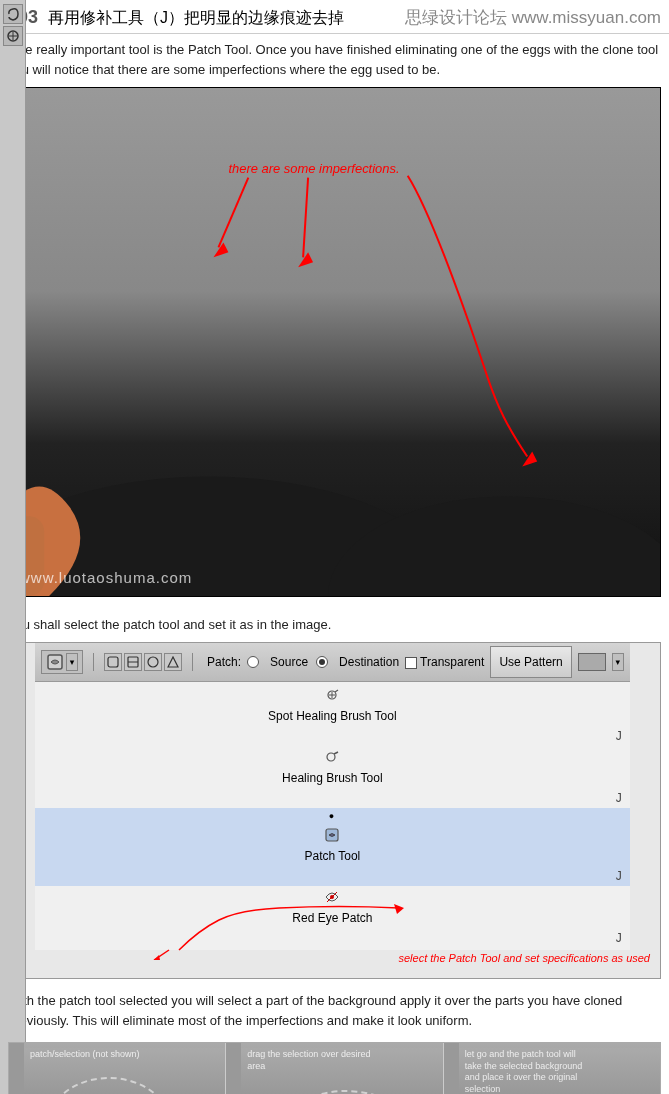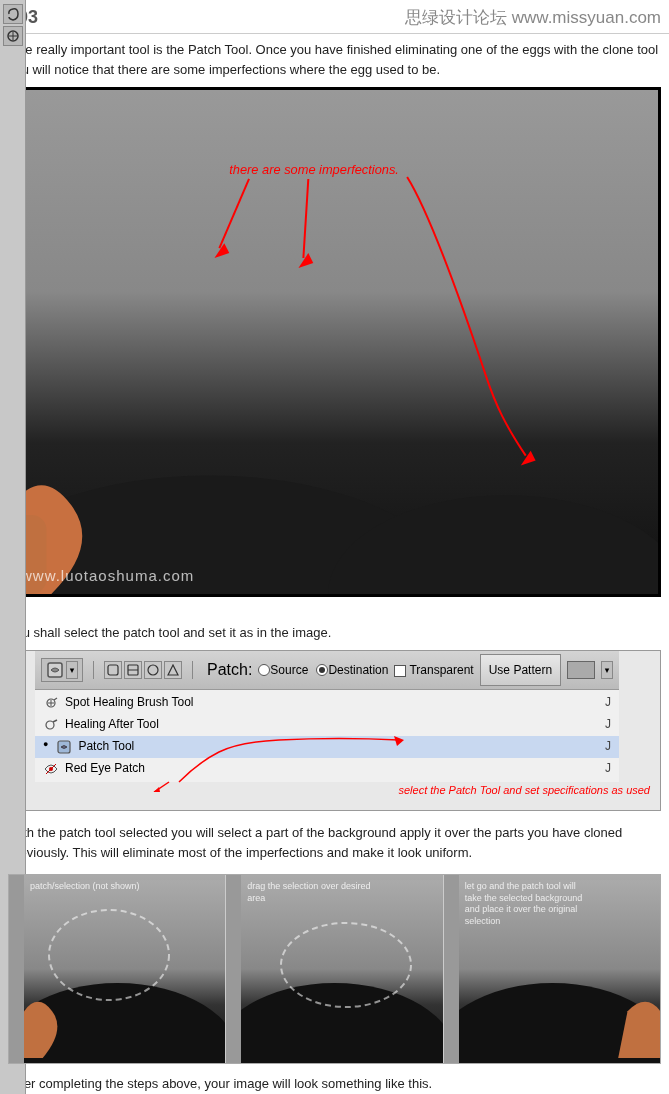--- a/index.html
+++ b/index.html
@@ -35,22 +35,22 @@
       font-size: 17px;
       color: #888;
     }
     .intro-text {
       padding: 6px 8px 8px 8px;
       font-size: 13px;
       line-height: 1.5;
       color: #222;
     }
     .main-image-container {
-      margin: 0 8px 24px 8px;
-      border: 3px solid #000000;
+      margin: 0 8px 16px 8px;
+      border: 1px solid #000000;
       position: relative;
       overflow: hidden;
       height: 510px;
       background: #888;
     }
     .main-image-bg {
       width: 100%;
       height: 100%;
       background: linear-gradient(180deg, #999 0%, #888 40%, #555 55%, #222 70%, #111 100%);
       position: relative;
@@ -114,34 +114,34 @@
       width: 18px;
       height: 18px;
       background: #c8c8c8;
       border: 1px solid #888;
       display: flex;
       align-items: center;
       justify-content: center;
       font-size: 9px;
     }
     .patch-label {
-      font-size: 16px;
+      font-size: 12px;
       color: #000;
       margin-left: 4px;
     }
     .radio-group {
       display: flex;
       gap: 8px;
       align-items: center;
       font-size: 12px;
     }
     .radio-item {
       display: flex;
       align-items: center;
-      gap: 0;
+      gap: 11px;
     }
     .radio-circle {
       width: 12px;
       height: 12px;
       border-radius: 50%;
       border: 1px solid #555;
       background: #fff;
       display: flex;
       align-items: center;
       justify-content: center;
@@ -189,24 +189,26 @@
       font-size: 9px;
     }
     .toolbar-tools {
       display: flex;
       flex-direction: column;
       background: #f0f0f0;
       padding: 2px 0;
     }
     .tool-row {
       display: flex;
+      align-items: center;
       padding: 3px 8px;
       font-size: 12px;
       gap: 6px;
       position: relative;
+      flex-direction: column;
     }
     .tool-row.selected {
       background: #c8d8f0;
     }
     .tool-row-icon {
       width: 16px;
       height: 16px;
       display: flex;
       align-items: center;
       justify-content: center;
@@ -285,20 +287,21 @@
     .toolbar-content {
       margin-left: 26px;
     }
   </style>
 </head>
 <body>
 
 <div class="header">
   <div class="header-left">
     <span class="step-number">003</span>
+    <span class="step-title">再用修补工具（J）把明显的边缘痕迹去掉</span>
   </div>
   <div class="header-right">思绿设计论坛  www.missyuan.com</div>
 </div>
 
 <div class="intro-text">One really important tool is the Patch Tool. Once you have finished eliminating one of the eggs with the clone tool you will notice that there are some imperfections where the egg used to be.</div>
 
 <div class="main-image-container">
   <div class="main-image-bg">
 
     <svg class="red-arrows" viewBox="0 0 653 510" xmlns="http://www.w3.org/2000/svg">
@@ -416,21 +419,21 @@
           <span class="tool-key">J</span>
         </div>
 
         <div class="tool-row">
           <div class="tool-row-icon">
             <svg width="14" height="14" viewBox="0 0 14 14">
                 <circle cx="6" cy="7" r="4" stroke="#555" stroke-width="1.2" fill="none"></circle>
                 <path d="M9,4 L13,2" stroke="#555" stroke-width="1.5"></path>
               </svg>
           </div>
-          <span>Healing After Tool</span>
+          <span>Healing Brush Tool</span>
           <span class="tool-key">J</span>
         </div>
 
         <div class="tool-row selected">
           <span style="font-size:9px;margin-right:2px;">●</span>
           <div class="tool-row-icon">
             <svg width="14" height="14" viewBox="0 0 14 14">
                 <rect x="1" y="1" width="12" height="12" rx="2" stroke="#555" stroke-width="1.2" fill="#9fb8d8"></rect>
                 <path d="M4,7 Q7,4 10,7 Q7,10 4,7Z" fill="#668" stroke="#333" stroke-width="0.8"></path>
               </svg>

